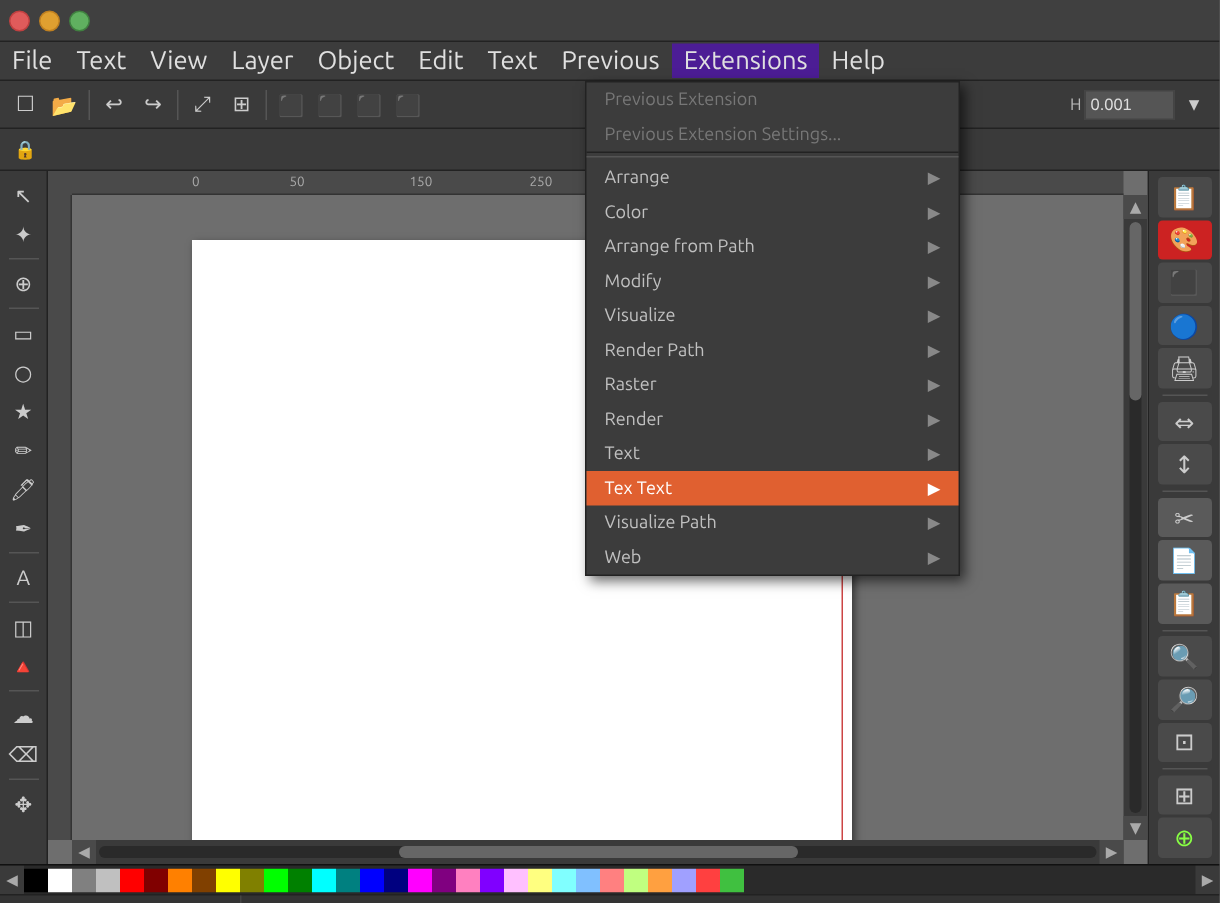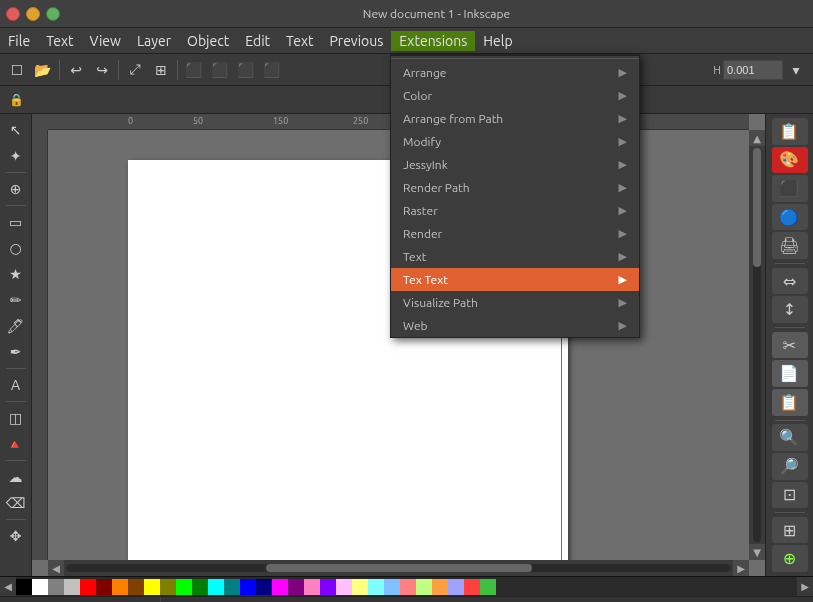--- a/index.html
+++ b/index.html
@@ -16,21 +16,21 @@
     .btn-min { background: #e0a030; border: 1px solid #c08020; }
     .btn-max { background: #60b060; border: 1px solid #408040; }
     .title-text { flex: 1; text-align: center; font-size: 12px; color: #ccc; }
 
     
     #menubar {
       width: 100%; height: 26px; background: #3c3c3c;
       display: flex; align-items: center;
       border-bottom: 1px solid #222;
     }
-    .menu-item { padding: 2px 8px; cursor: pointer; font-size: 14px; }
+    .menu-item { padding: 2px 8px; cursor: pointer; font-size: 17px; }
 
     
     #toolbar {
       width: 100%; height: 32px; background: #3a3a3a;
       display: flex; align-items: center;
       border-bottom: 1px solid #222; padding: 0 4px;
     }
     .tb-btn {
       width: 24px; height: 24px; display: flex; align-items: center; justify-content: center;
       margin: 1px; border-radius: 2px; cursor: pointer; font-size: 14px; color: #ccc;
@@ -142,33 +142,32 @@
       border-bottom: 1px solid #222; padding: 0 4px; font-size: 11px;
     }
   </style>
 </head>
 <body>
 
 <div id="titlebar">
   <span class="window-btn btn-close"></span>
   <span class="window-btn btn-min"></span>
   <span class="window-btn btn-max"></span>
-  <span class="title-text">New document 1 - Inkscape</span>
 </div>
 
 <div id="menubar">
   <div class="menu-item">File</div>
   <div class="menu-item">Text</div>
   <div class="menu-item">View</div>
   <div class="menu-item">Layer</div>
   <div class="menu-item">Object</div>
   <div class="menu-item">Edit</div>
   <div class="menu-item">Text</div>
   <div class="menu-item">Previous</div>
-  <div class="menu-item" style="background:#4d7c0f;">Extensions</div>
+  <div class="menu-item" style="background:#4c1d95;">Extensions</div>
   <div class="menu-item">Help</div>
 </div>
 
 <div id="toolbar">
   <div class="tb-btn" title="New">☐</div>
   <div class="tb-btn" title="Open">📂</div>
   <div class="tb-sep"></div>
   <div class="tb-btn" title="Undo">↩</div>
   <div class="tb-btn" title="Redo">↪</div>
   <div class="tb-sep"></div>
@@ -318,40 +317,46 @@
   </div>
 
   <div style="display:flex;align-items:center;padding:0 6px;border-left:1px solid #444;height:34px;">
     
   </div>
 
 </div>
 
 <div id="extensions-menu">
   <div class="menu-section">
+    <div class="ext-item grayed">
+      <span>Previous Extension</span>
+    </div>
+    <div class="ext-item grayed">
+      <span>Previous Extension Settings...</span>
+    </div>
   </div>
   <div class="menu-divider"></div>
   <div class="ext-item">
     <span>Arrange</span>
     <span class="arrow">▶</span>
   </div>
   <div class="ext-item">
     <span>Color</span>
     <span class="arrow">▶</span>
   </div>
   <div class="ext-item">
     <span>Arrange from Path</span>
     <span class="arrow">▶</span>
   </div>
   <div class="ext-item">
     <span>Modify</span>
     <span class="arrow">▶</span>
   </div>
   <div class="ext-item">
-    <span>JessyInk</span>
+    <span>Visualize</span>
     <span class="arrow">▶</span>
   </div>
   <div class="ext-item">
     <span>Render Path</span>
     <span class="arrow">▶</span>
   </div>
   <div class="ext-item">
     <span>Raster</span>
     <span class="arrow">▶</span>
   </div>

